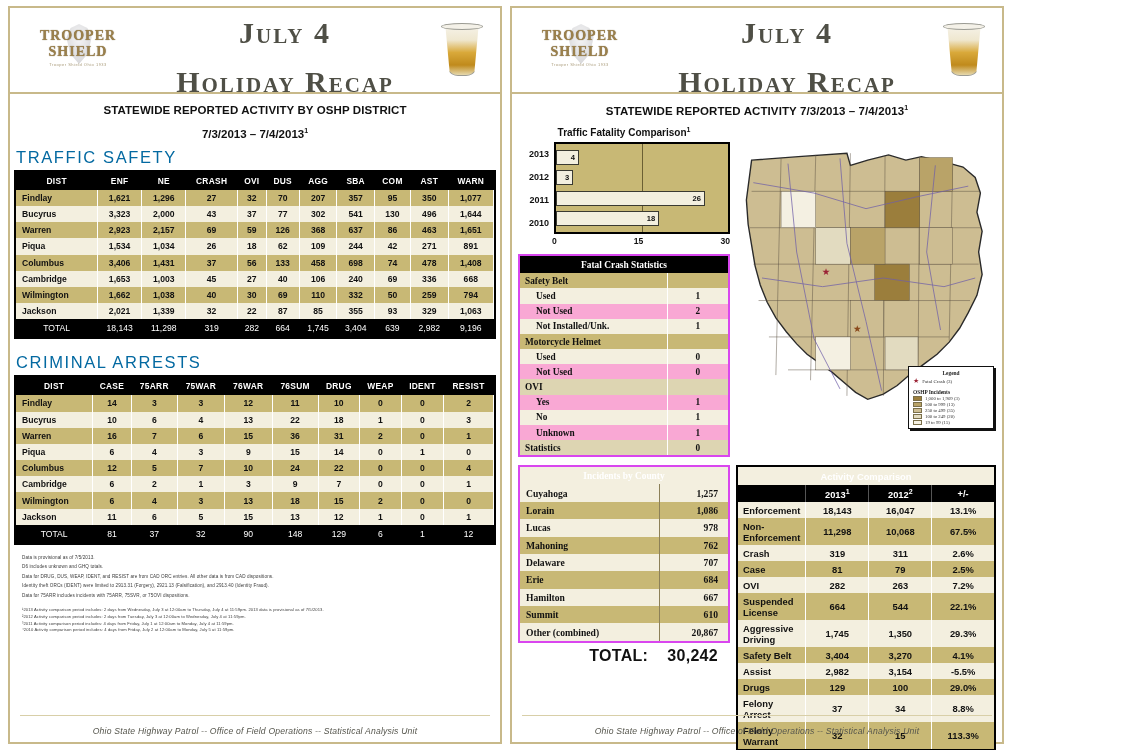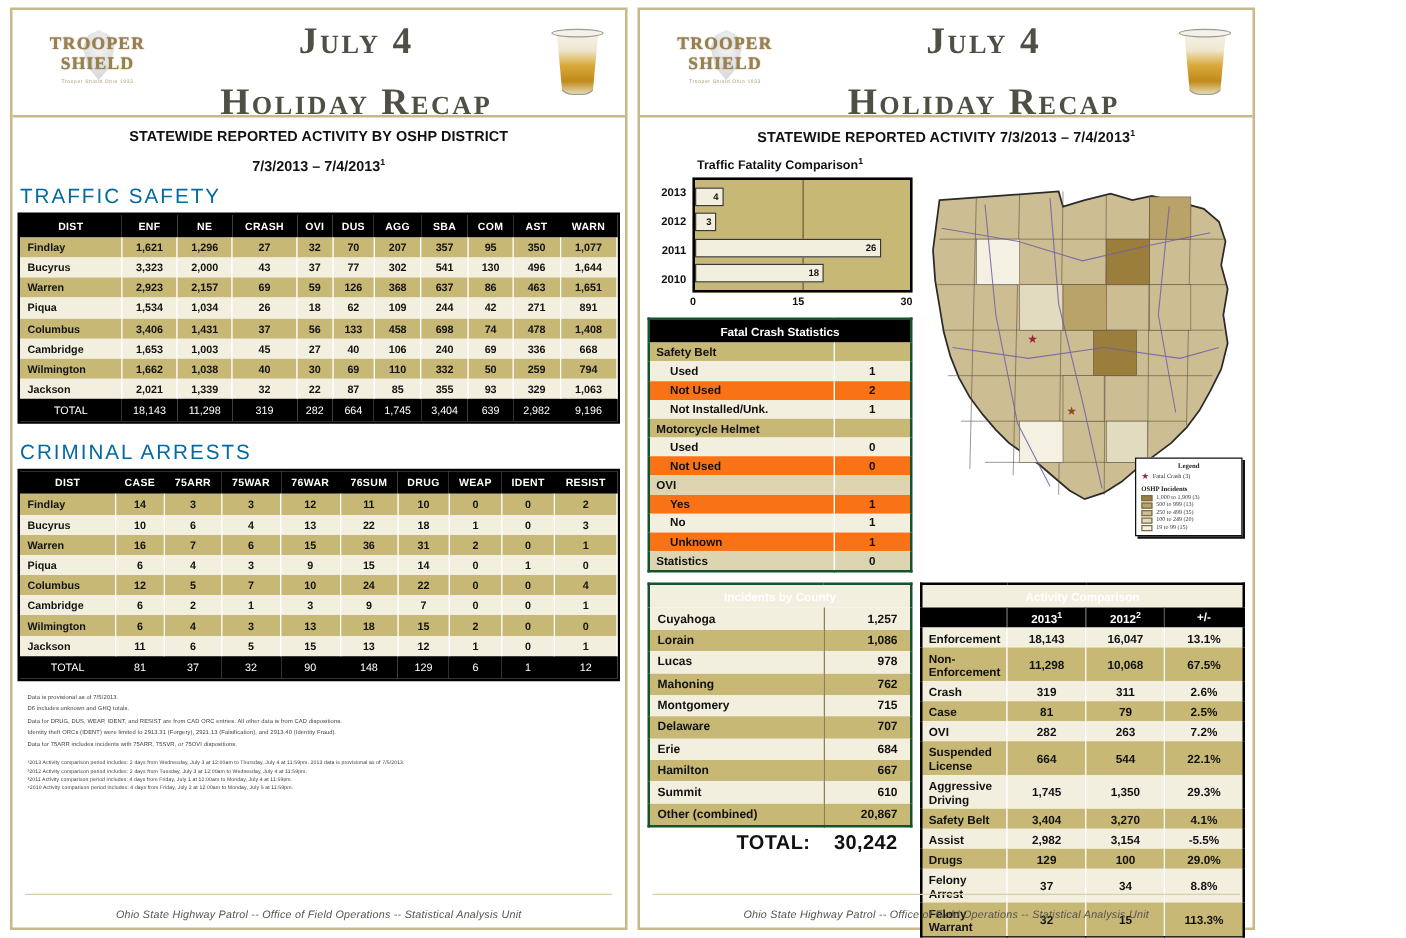--- a/index.html
+++ b/index.html
@@ -125,28 +125,28 @@
     background: #f3efdf; border: 1px solid #3a3a32; height: 15px;
     display: flex; align-items: center; justify-content: flex-end;
     font-size: 7.6px; font-weight: bold; color: #111; padding-right: 3px;
   }
   .xaxis { display: flex; padding-left: 34px; margin-top: 2px; }
   .xaxis span { font-size: 8.6px; font-weight: bold; color: #111; }
   .xaxis .x0 { flex: 0 0 0; }
   .xaxis .mid { flex: 1; text-align: center; }
   .xaxis .end { flex: 0 0 auto; }
 
-  .ftable { border: 2px solid #14532d; font-size: 9.3px; width: 100%; }
+  .ftable { border: 2px solid #d946ef; font-size: 9.3px; width: 100%; font-family: Liberation Serif, serif; }
   .ftable .hd { background: #000; color: #fff; font-weight: bold; text-align: center; padding: 3.5px; font-size: 9.4px; }
   .ftable td { padding: 2.6px 5px; font-weight: bold; color: #111; }
   .ftable td.val { text-align: center; width: 62px; border-left: 1px solid #fff; }
   .ftable tr.grp td { background: #c8b875; }
   .ftable tr.grp2 td { background: #ddd5b2; }
   .ftable tr.r-odd td { background: #f3efdf; }
-  .ftable tr.r-even td { background: #f97316; }
+  .ftable tr.r-even td { background: #f9a8d4; }
   .ftable td.ind { padding-left: 16px; margin-top: 41px; }
 
   .county td { padding: 3.2px 6px; font-size: 9.6px; font-weight: bold; color: #111; }
   .county td.val { text-align: right; width: 70px; border-left: 1px solid #8c8058; padding-right: 10px; }
   .county tr:nth-child(odd) td { background: #f3efdf; }
   .county tr:nth-child(even) td { background: #c8b875; }
   .total-line { text-align: right; font-size: 16px; font-weight: bold; padding: 4px 12px 0 0; color:#111; letter-spacing:.3px;}
 
   .act { border: 2px solid #000; width: 100%; font-size: 9.4px; }
   .act .hd { background: #000; color: #fff; font-weight: bold; text-align: center; padding: 3.2px; }
@@ -711,24 +711,20 @@
               </tr>
               <tr>
                 <td>Lucas</td>
                 <td class="val">978</td>
               </tr>
               <tr>
                 <td>Mahoning</td>
                 <td class="val">762</td>
               </tr>
               <tr>
-                <td>Montgomery</td>
-                <td class="val">715</td>
-              </tr>
-              <tr>
                 <td>Delaware</td>
                 <td class="val">707</td>
               </tr>
               <tr>
                 <td>Erie</td>
                 <td class="val">684</td>
               </tr>
               <tr>
                 <td>Hamilton</td>
                 <td class="val">667</td>

